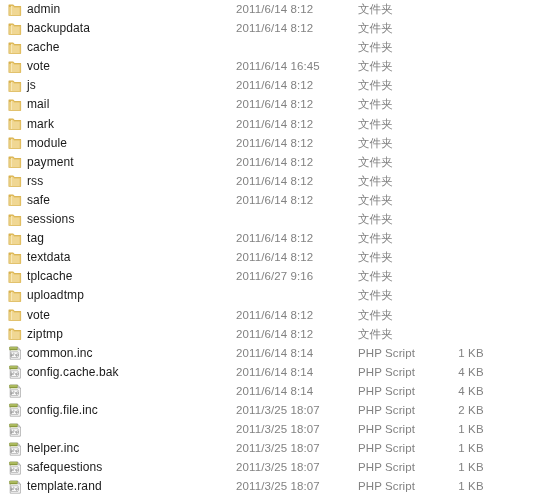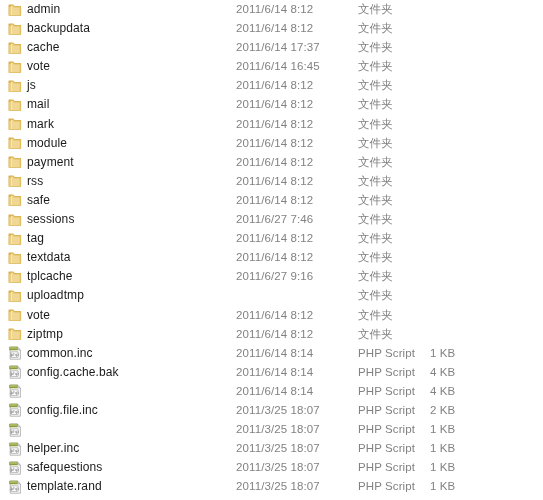--- a/index.html
+++ b/index.html
@@ -48,21 +48,21 @@
     top: 0;
     font-size: 11.5px;
     color: #828282;
     letter-spacing: 0.1px;
   }
   .cell-size {
     position: absolute;
     left: 430px;
     width: 82px;
     top: 0;
-    text-align: left;
+    text-align: center;
     font-size: 11.5px;
     color: #828282;
     letter-spacing: 0.1px;
   }
   .icon {
     position: absolute;
     left: 8px;
     top: 2.5px;
     width: 15px;
     height: 14px;
@@ -115,21 +115,20 @@
       <span class="icon">
         <svg viewBox="0 0 15 14" xmlns="http://www.w3.org/2000/svg">
           <path d="M0.5 2.5 L0.5 12.2 Q0.5 12.7 1 12.7 L12.6 12.7 Q13.1 12.7 13.1 12.2 L13.1 3.6 Q13.1 3.1 12.6 3.1 L6.6 3.1 L5.5 1.7 Q5.3 1.4 4.9 1.4 L1 1.4 Q0.5 1.4 0.5 1.9 Z" fill="#d8b14e"></path>
           <path d="M1.4 3.9 L1.4 12.0 L12.2 12.0 L12.2 3.9 Z" fill="#f2dc99"></path>
           <path d="M2.6 2.2 L2.6 12.4 L12.4 12.4 Q12.9 12.4 12.9 11.9 L12.9 4.3 Q12.9 3.8 12.4 3.8 L6.4 3.8 L5.3 2.2 Z" fill="#e3bf62"></path>
           <path d="M3.2 3.0 L3.2 12.1 L11.7 12.1 L11.7 4.4 L6.0 4.4 L5.0 3.0 Z" fill="#f0d793"></path>
           <path d="M3.2 3.0 L3.9 3.0 L3.9 12.1 L3.2 12.1 Z" fill="#fbf0cc"></path>
         </svg>
       </span>
       <span class="cell-name">cache</span>
-      <span class="cell-date">2011/6/14 17:37</span>
       <span class="cell-type cjk">文件夹</span>
       <span class="cell-size"></span>
     </div>
     <div class="row">
       <span class="icon">
         <svg viewBox="0 0 15 14" xmlns="http://www.w3.org/2000/svg">
           <path d="M0.5 2.5 L0.5 12.2 Q0.5 12.7 1 12.7 L12.6 12.7 Q13.1 12.7 13.1 12.2 L13.1 3.6 Q13.1 3.1 12.6 3.1 L6.6 3.1 L5.5 1.7 Q5.3 1.4 4.9 1.4 L1 1.4 Q0.5 1.4 0.5 1.9 Z" fill="#d8b14e"></path>
           <path d="M1.4 3.9 L1.4 12.0 L12.2 12.0 L12.2 3.9 Z" fill="#f2dc99"></path>
           <path d="M2.6 2.2 L2.6 12.4 L12.4 12.4 Q12.9 12.4 12.9 11.9 L12.9 4.3 Q12.9 3.8 12.4 3.8 L6.4 3.8 L5.3 2.2 Z" fill="#e3bf62"></path>
           <path d="M3.2 3.0 L3.2 12.1 L11.7 12.1 L11.7 4.4 L6.0 4.4 L5.0 3.0 Z" fill="#f0d793"></path>
@@ -250,21 +249,20 @@
       <span class="icon">
         <svg viewBox="0 0 15 14" xmlns="http://www.w3.org/2000/svg">
           <path d="M0.5 2.5 L0.5 12.2 Q0.5 12.7 1 12.7 L12.6 12.7 Q13.1 12.7 13.1 12.2 L13.1 3.6 Q13.1 3.1 12.6 3.1 L6.6 3.1 L5.5 1.7 Q5.3 1.4 4.9 1.4 L1 1.4 Q0.5 1.4 0.5 1.9 Z" fill="#d8b14e"></path>
           <path d="M1.4 3.9 L1.4 12.0 L12.2 12.0 L12.2 3.9 Z" fill="#f2dc99"></path>
           <path d="M2.6 2.2 L2.6 12.4 L12.4 12.4 Q12.9 12.4 12.9 11.9 L12.9 4.3 Q12.9 3.8 12.4 3.8 L6.4 3.8 L5.3 2.2 Z" fill="#e3bf62"></path>
           <path d="M3.2 3.0 L3.2 12.1 L11.7 12.1 L11.7 4.4 L6.0 4.4 L5.0 3.0 Z" fill="#f0d793"></path>
           <path d="M3.2 3.0 L3.9 3.0 L3.9 12.1 L3.2 12.1 Z" fill="#fbf0cc"></path>
         </svg>
       </span>
       <span class="cell-name">sessions</span>
-      <span class="cell-date">2011/6/27 7:46</span>
       <span class="cell-type cjk">文件夹</span>
       <span class="cell-size"></span>
     </div>
     <div class="row">
       <span class="icon">
         <svg viewBox="0 0 15 14" xmlns="http://www.w3.org/2000/svg">
           <path d="M0.5 2.5 L0.5 12.2 Q0.5 12.7 1 12.7 L12.6 12.7 Q13.1 12.7 13.1 12.2 L13.1 3.6 Q13.1 3.1 12.6 3.1 L6.6 3.1 L5.5 1.7 Q5.3 1.4 4.9 1.4 L1 1.4 Q0.5 1.4 0.5 1.9 Z" fill="#d8b14e"></path>
           <path d="M1.4 3.9 L1.4 12.0 L12.2 12.0 L12.2 3.9 Z" fill="#f2dc99"></path>
           <path d="M2.6 2.2 L2.6 12.4 L12.4 12.4 Q12.9 12.4 12.9 11.9 L12.9 4.3 Q12.9 3.8 12.4 3.8 L6.4 3.8 L5.3 2.2 Z" fill="#e3bf62"></path>
           <path d="M3.2 3.0 L3.2 12.1 L11.7 12.1 L11.7 4.4 L6.0 4.4 L5.0 3.0 Z" fill="#f0d793"></path>

